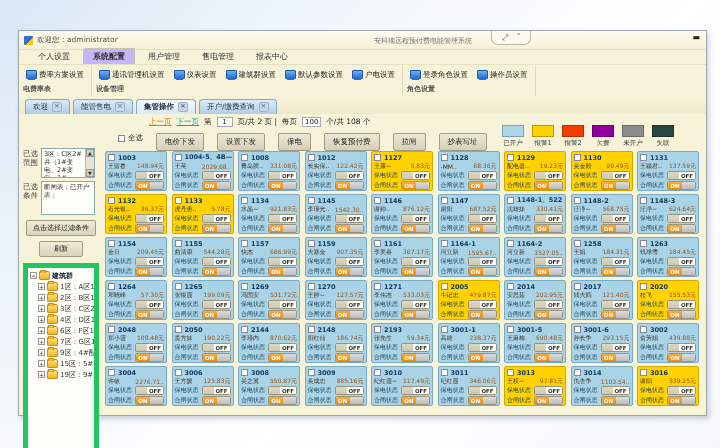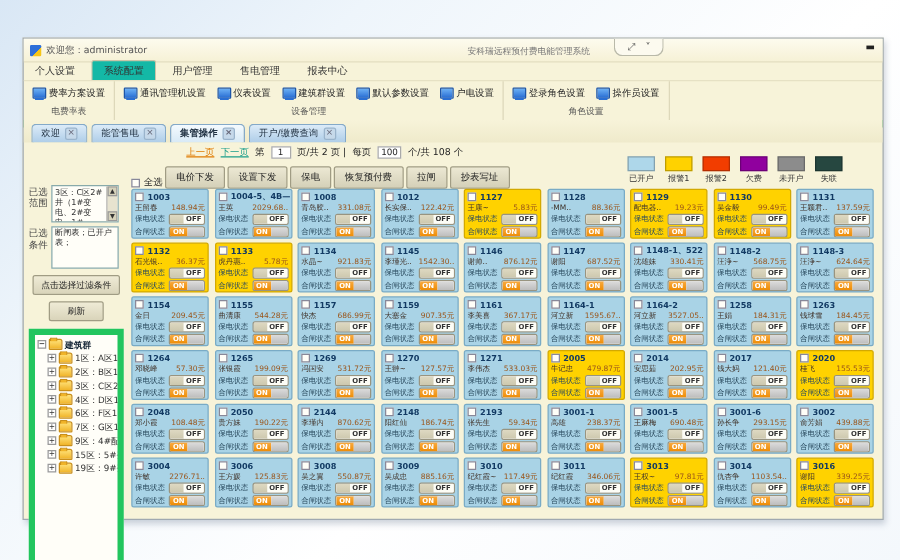--- a/index.html
+++ b/index.html
@@ -12,33 +12,33 @@
     display:flex;align-items:center;font-size:7.5px;color:#444;border-bottom:1px solid #e3dec0;}
   .logo{width:9px;height:9px;margin:0 4px 0 5px;background:linear-gradient(135deg,#2e6fd8 60%,#f5c518 60%);border-radius:1px;}
   .greeting{color:#555;}
   .apptitle{position:absolute;left:355px;top:5px;font-size:7px;color:#777;}
   .tabctl{position:absolute;left:472px;top:0;height:13px;padding:0 10px;background:#fcfaef;
     border:1px solid #b9b9a9;border-top:none;border-radius:0 0 7px 7px;display:flex;align-items:center;gap:8px;
     font-size:8px;color:#555;}
   .minbtn{position:absolute;right:6px;top:3px;font-size:8px;color:#222;line-height:8px;}
   
   .menubar{position:absolute;left:0;top:18px;width:100%;height:16px;display:flex;align-items:flex-end;
-    gap:4px;border-bottom:1px solid #e6e1c4;box-sizing:border-box;}
+    padding-left:10px;gap:4px;border-bottom:1px solid #e6e1c4;box-sizing:border-box;}
   .menu-item{font-size:8px;color:#333;padding:2px 9px;cursor:default;}
-  .menu-item.active{background:#14b8a6;border:1px solid #c9c4a8;border-bottom:none;border-radius:2px 2px 0 0;font-weight:normal;}
+  .menu-item.active{background:#c4b5fd;border:1px solid #c9c4a8;border-bottom:none;border-radius:2px 2px 0 0;font-weight:bold;}
   
   .ribbon{position:absolute;left:0;top:34px;width:100%;height:31px;display:flex;border-bottom:6px solid #15803d;}
   .rgroup{display:flex;flex-direction:column;border-right:1px solid #ddd8ba;padding:1px 4px 0 4px;}
   .rbuttons{flex:1;display:flex;align-items:center;gap:3px;}
   .rbtn{display:flex;align-items:center;gap:2px;padding:2px 3px;font-size:7.5px;color:#222;}
   .mon{width:11px;height:10px;position:relative;flex:none;}
   .mon .scr{position:absolute;left:0;top:0;width:9px;height:7px;background:linear-gradient(#6db1f5,#2a6fd4);
     border:1px solid #1d55a8;border-radius:1px;}
   .mon .base{position:absolute;left:2px;top:8px;width:7px;height:2px;background:#2a6fd4;}
-  .rgroup-label{font-size:7px;color:#555;text-align:center;padding:1px 0 2px 0;}
+  .rgroup-label{font-size:7px;color:#555;text-align:left;padding:1px 0 2px 0;font-weight:bold;}
   
   .tabstrip{position:absolute;left:0;top:65px;width:100%;height:18px;display:flex;align-items:flex-end;
     padding-left:6px;gap:3px;box-sizing:border-box;background:linear-gradient(#f7f3d9,#efeacb);}
   .dtab{display:flex;align-items:center;gap:4px;height:14px;padding:0 7px;font-size:7.5px;color:#234;
     background:linear-gradient(#dcebf8,#aecde8);border:1px solid #84a9c8;border-bottom:none;border-radius:4px 4px 0 0;}
   .dtab.active{background:linear-gradient(#f4fafe,#d7e9f6);font-weight:bold;}
   .dtab .x{font-size:7px;color:#667;background:#c6d9ea;border:1px solid #9ab4cc;border-radius:2px;
     width:8px;height:8px;line-height:7px;text-align:center;}
   
   .sidebar{position:absolute;left:2px;top:84px;width:80px;height:298px;font-size:7.5px;color:#333;margin-top:30px;}
@@ -67,21 +67,21 @@
     border:1px solid #c98f1b;border-bottom:none;border-radius:1px 1px 0 0;}
   .child{margin-left:8px;}
   
   .main{position:absolute;left:82px;top:84px;width:603px;height:298px;}
   .pager{position:absolute;left:48px;top:2px;display:flex;align-items:center;gap:5px;font-size:7.5px;color:#222;}
   .plink{text-decoration:underline;}
   .plink.prev{color:#e07b00;}
   .plink.next{color:#1b9e8a;}
   .numbox{display:inline-block;min-width:10px;padding:0 2px;background:#fff;border:1px solid #aaa;
     text-align:center;font-size:7px;}
-  .actions{position:absolute;left:4px;top:18px;display:flex;align-items:flex-end;gap:2px;font-size:7.5px;color:#222;}
+  .actions{position:absolute;left:17px;top:18px;display:flex;align-items:flex-start;gap:13px;font-size:7.5px;color:#222;}
   .chk{width:7px;height:7px;background:#fffef8;border:1px solid #889;box-sizing:border-box;flex:none;}
   .abtn{background:linear-gradient(#ece8d3,#d4d0b8);border:1px solid #a09c84;border-radius:2px;
     font-size:7.5px;color:#222;padding:3px 8px;font-family:inherit;}
   .legend{position:absolute;right:30px;top:10px;display:flex;gap:8px;}
   .litem{display:flex;flex-direction:column;align-items:center;gap:2px;}
   .lswatch{width:20px;height:10px;border:1px solid rgba(0,0,0,.25);}
   .llabel{font-size:6.5px;color:#333;}
   
   .grid{position:absolute;left:4px;top:36px;width:600px;display:flex;flex-wrap:wrap;}
   .card{width:62px;height:40px;margin:0 4.5px 3px 0;border-radius:2px;box-sizing:border-box;

